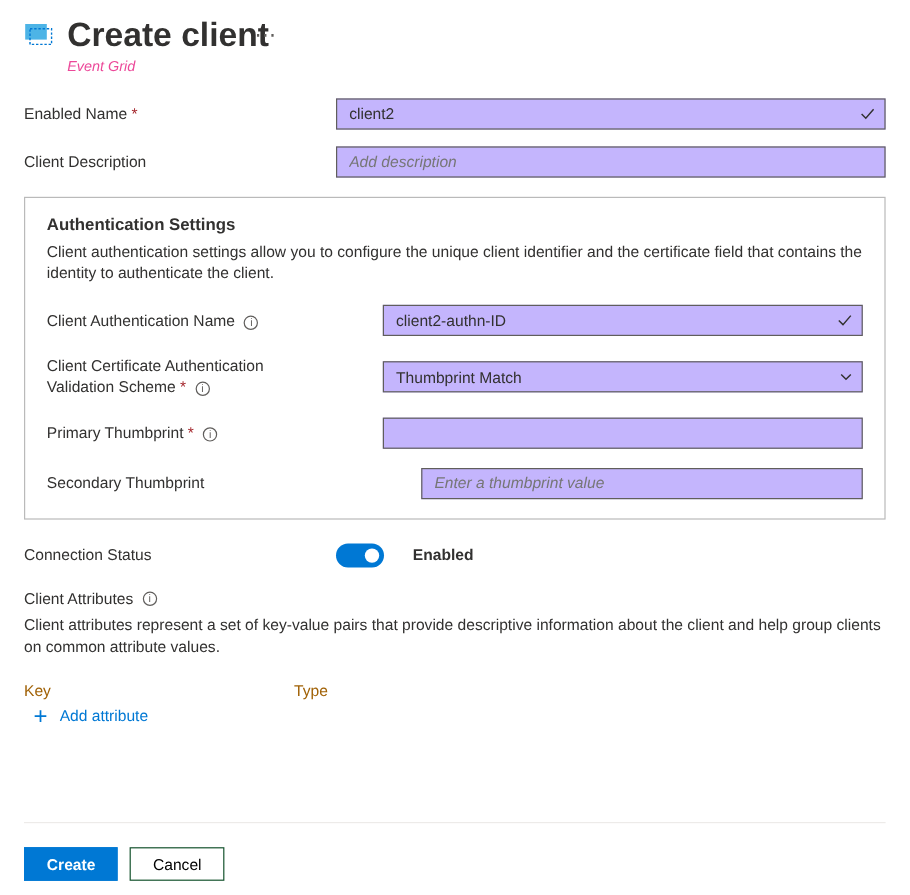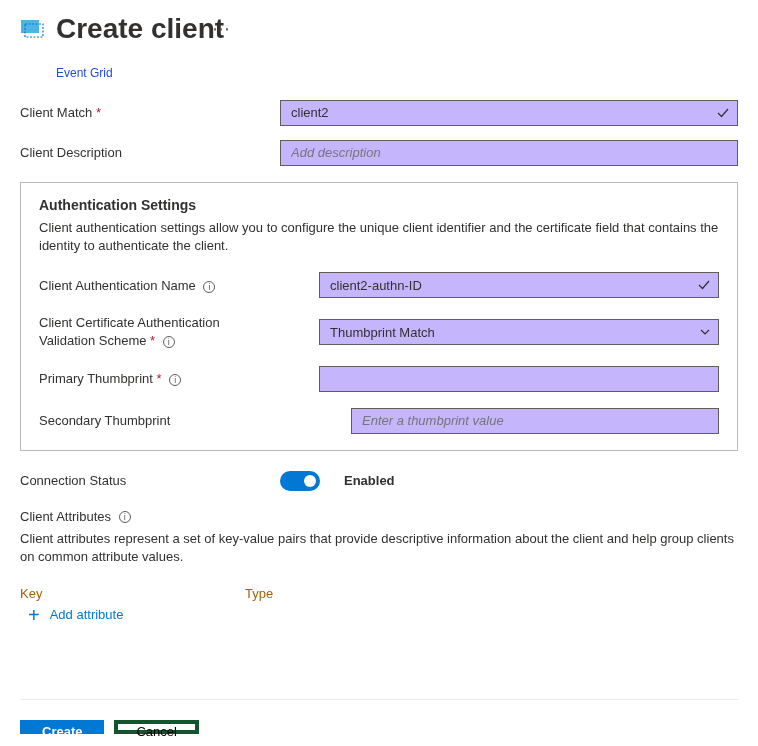--- a/index.html
+++ b/index.html
@@ -26,22 +26,23 @@
     }
     .header-text { flex: 1; }
     .page-title {
       font-size: 28px;
       font-weight: 600;
       color: #323130;
       line-height: 1.2;
     }
     .page-subtitle {
       font-size: 12px;
-      color: #1d4ed8;
-      margin-top: 20px;
+      color: #ec4899;
+      margin-top: 2px;
+      font-style: italic;
     }
     .more-icon {
       font-size: 18px;
       color: #605e5c;
       padding: 0 8px;
       align-self: flex-start;
       margin-top: 6px;
       position: relative;
       left: -500px;
     }
@@ -179,26 +180,26 @@
       position: absolute;
       bottom: 12px;
       left: 20px;
       right: 20px;
       display: flex;
       gap: 10px;
       padding-top: 20px;
       border-top: 1px solid #edebe9;
     }
     .btn {
-      height: 14px;
+      height: 28px;
       padding: 0 18px;
       font-size: 13px;
       font-family: inherit;
       cursor: pointer;
-      border: 4px solid #14532d;
+      border: 1px solid #14532d;
       background: #fff;
     }
     .btn-primary {
       background: #0078d4;
       color: #fff;
       border-color: #0078d4;
       font-weight: 600;
     }
   </style>
 </head>
@@ -212,21 +213,21 @@
   <div class="header-text">
     <div class="page-title">Create client</div>
     <div class="page-subtitle">Event Grid</div>
   </div>
   <div class="more-icon">⋯</div>
 </div>
 
 <div class="content">
   <div class="form-row">
     <div class="form-label">
-      <span>Client Match</span> <span class="required">*</span>
+      <span>Enabled Name</span> <span class="required">*</span>
     </div>
     <div class="form-control-wrap">
       <input class="form-control" value="client2" style="">
       <svg class="check-icon" width="14" height="14" viewBox="0 0 14 14">
           <path d="M2 7 L5.5 10.5 L12 3" stroke="#323130" stroke-width="1.2" fill="none"></path>
         </svg>
     </div>
   </div>
 
   <div class="form-row">

